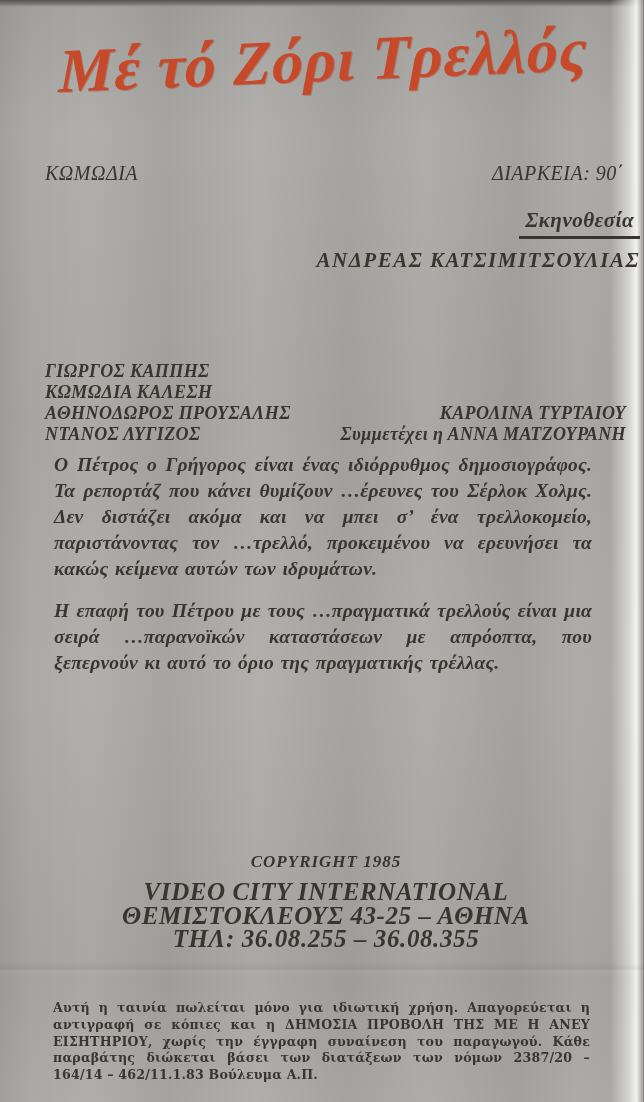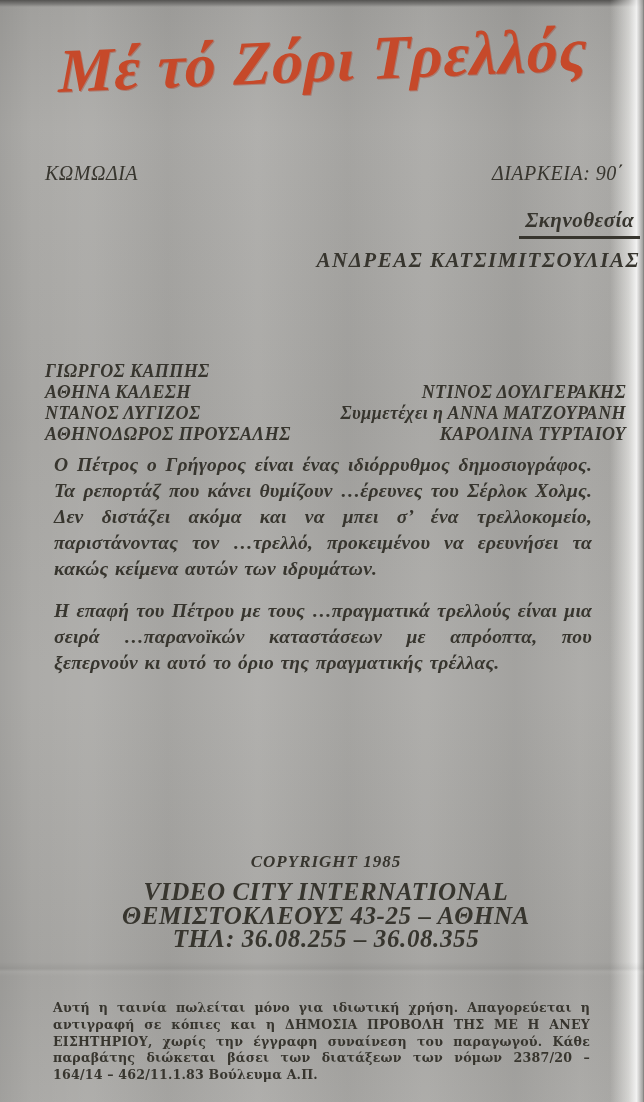--- a/index.html
+++ b/index.html
@@ -113,30 +113,29 @@
   <div class="center-block" style="top:248px">
     <span class="director">ΑΝΔΡΕΑΣ ΚΑΤΣΙΜΙΤΣΟΥΛΙΑΣ</span>
   </div>
 
 
   <div class="cast">
     <div class="cast-row">
       <span>ΓΙΩΡΓΟΣ ΚΑΠΠΗΣ</span>
     </div>
     <div class="cast-row">
-      <span>ΑΘΗΝΑ ΚΑΛΕΣΗ</span>
-      <span>ΝΤΙΝΟΣ ΔΟΥΛΓΕΡΑΚΗΣ</span>
+      <span>ΚΩΜΩΔΙΑ ΚΑΛΕΣΗ</span>
+    </div>
+    <div class="cast-row">
+      <span>ΑΘΗΝΟΔΩΡΟΣ ΠΡΟΥΣΑΛΗΣ</span>
+      <span>ΚΑΡΟΛΙΝΑ ΤΥΡΤΑΙΟΥ</span>
     </div>
     <div class="cast-row">
       <span>ΝΤΑΝΟΣ ΛΥΓΙΖΟΣ</span>
       <span>Συμμετέχει η ΑΝΝΑ ΜΑΤΖΟΥΡΑΝΗ</span>
-    </div>
-    <div class="cast-row">
-      <span>ΑΘΗΝΟΔΩΡΟΣ ΠΡΟΥΣΑΛΗΣ</span>
-      <span>ΚΑΡΟΛΙΝΑ ΤΥΡΤΑΙΟΥ</span>
     </div>
   </div>
 
   <div class="synopsis">
     <p>Ο Πέτρος ο Γρήγορος είναι ένας ιδιόρρυθμος δημοσιογράφος. Τα ρεπορτάζ που κάνει θυμίζουν …έρευνες του Σέρλοκ Χολμς. Δεν διστάζει ακόμα και να μπει σ’ ένα τρελλοκομείο, παριστάνοντας τον …τρελλό, προκειμένου να ερευνήσει τα κακώς κείμενα αυτών των ιδρυμάτων.</p>
     <p>Η επαφή του Πέτρου με τους …πραγματικά τρελλούς είναι μια σειρά …παρανοϊκών καταστάσεων με απρόοπτα, που ξεπερνούν κι αυτό το όριο της πραγματικής τρέλλας.</p>
   </div>
 
   <div class="copyright">
     <div class="l0">COPYRIGHT  1985</div>

